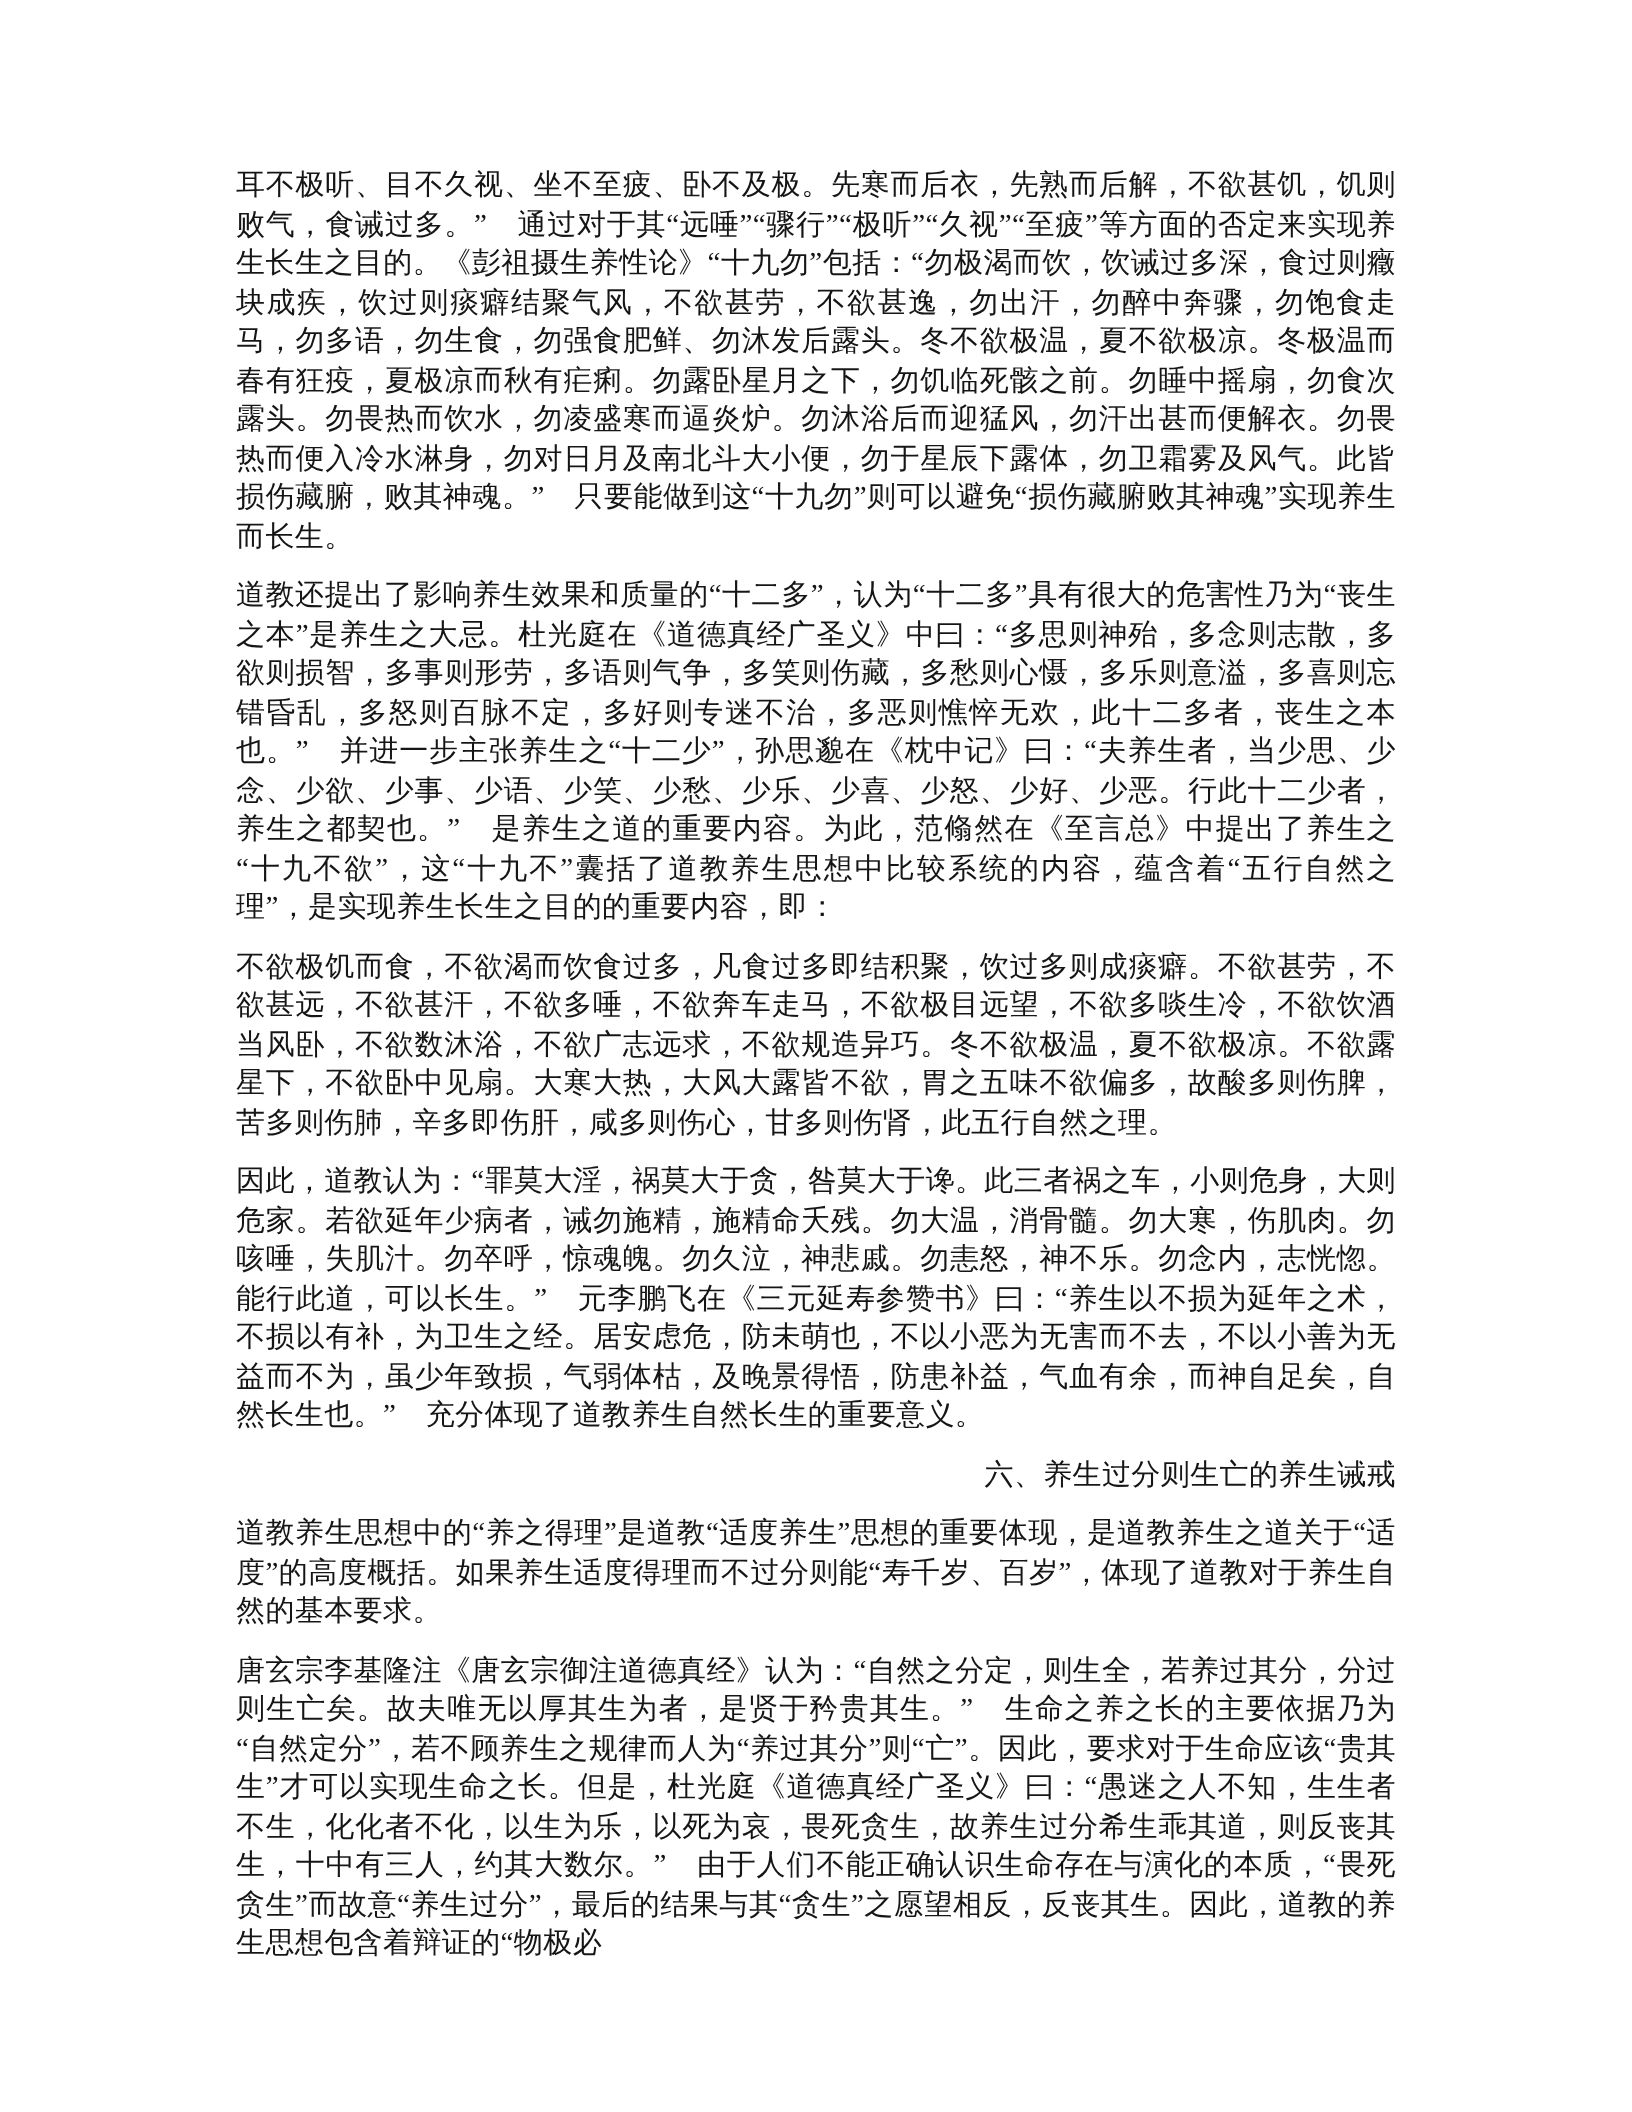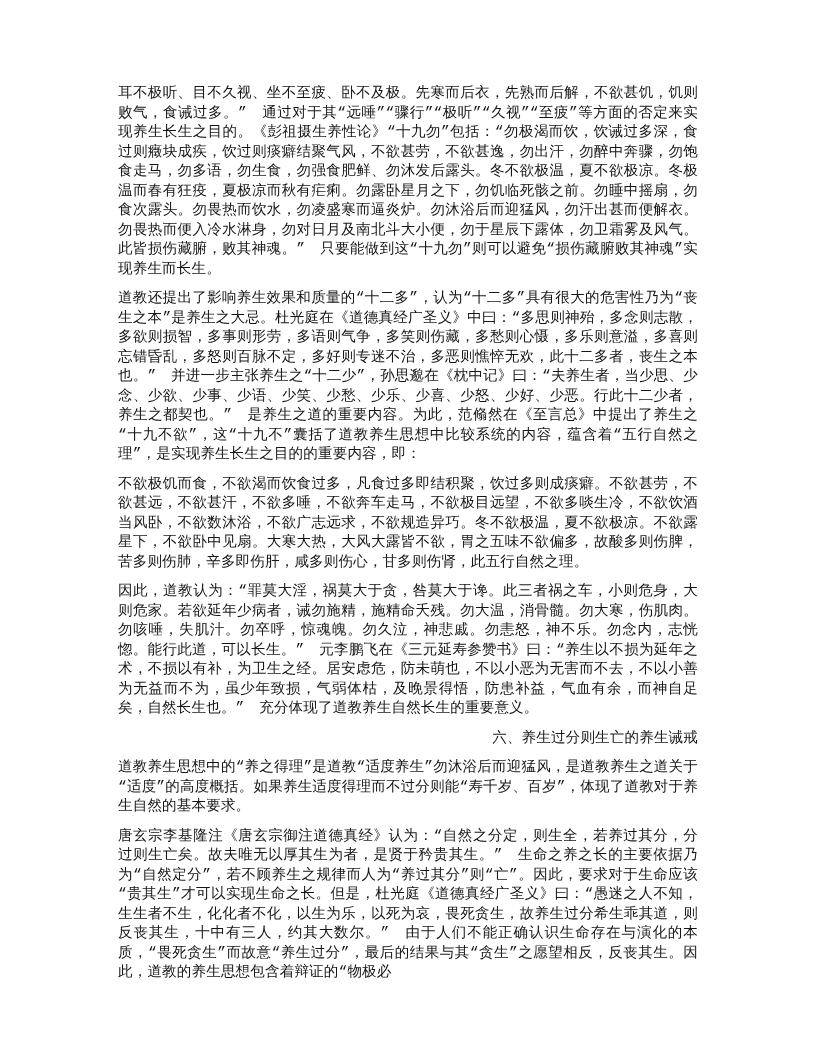--- a/index.html
+++ b/index.html
@@ -9,21 +9,21 @@
   }
   .page {
     position: relative;
     width: 816px;
     height: 1056px;
     margin: 0 auto;
     background: #ffffff;
     box-sizing: border-box;
     padding: 84px 118px 0 118px;
     overflow: hidden;
-    font-family: Liberation Mono, monospace;
+    font-family: Liberation Serif, serif;
     color: #151515;
   }
   .para {
     margin: 0 0 10px 0;
     font-size: 14.5px;
     line-height: 19.5px;
     text-align: justify;
     text-justify: inter-character;
     letter-spacing: 0.2px;
     word-break: break-all;
@@ -36,15 +36,15 @@
 </style>
 </head>
 <body>
 
 <div class="page">
   <p class="para">耳不极听、目不久视、坐不至疲、卧不及极。先寒而后衣，先熟而后解，不欲甚饥，饥则败气，食诫过多。”　通过对于其“远唾”“骤行”“极听”“久视”“至疲”等方面的否定来实现养生长生之目的。《彭祖摄生养性论》“十九勿”包括：“勿极渴而饮，饮诫过多深，食过则癥块成疾，饮过则痰癖结聚气风，不欲甚劳，不欲甚逸，勿出汗，勿醉中奔骤，勿饱食走马，勿多语，勿生食，勿强食肥鲜、勿沐发后露头。冬不欲极温，夏不欲极凉。冬极温而春有狂疫，夏极凉而秋有疟痢。勿露卧星月之下，勿饥临死骸之前。勿睡中摇扇，勿食次露头。勿畏热而饮水，勿凌盛寒而逼炎炉。勿沐浴后而迎猛风，勿汗出甚而便解衣。勿畏热而便入冷水淋身，勿对日月及南北斗大小便，勿于星辰下露体，勿卫霜雾及风气。此皆损伤藏腑，败其神魂。”　只要能做到这“十九勿”则可以避免“损伤藏腑败其神魂”实现养生而长生。</p>
   <p class="para">道教还提出了影响养生效果和质量的“十二多”，认为“十二多”具有很大的危害性乃为“丧生之本”是养生之大忌。杜光庭在《道德真经广圣义》中曰：“多思则神殆，多念则志散，多欲则损智，多事则形劳，多语则气争，多笑则伤藏，多愁则心慑，多乐则意溢，多喜则忘错昏乱，多怒则百脉不定，多好则专迷不治，多恶则憔悴无欢，此十二多者，丧生之本也。”　并进一步主张养生之“十二少”，孙思邈在《枕中记》曰：“夫养生者，当少思、少念、少欲、少事、少语、少笑、少愁、少乐、少喜、少怒、少好、少恶。行此十二少者，养生之都契也。”　是养生之道的重要内容。为此，范翛然在《至言总》中提出了养生之“十九不欲”，这“十九不”囊括了道教养生思想中比较系统的内容，蕴含着“五行自然之理”，是实现养生长生之目的的重要内容，即：</p>
   <p class="para">不欲极饥而食，不欲渴而饮食过多，凡食过多即结积聚，饮过多则成痰癖。不欲甚劳，不欲甚远，不欲甚汗，不欲多唾，不欲奔车走马，不欲极目远望，不欲多啖生冷，不欲饮酒当风卧，不欲数沐浴，不欲广志远求，不欲规造异巧。冬不欲极温，夏不欲极凉。不欲露星下，不欲卧中见扇。大寒大热，大风大露皆不欲，胃之五味不欲偏多，故酸多则伤脾，苦多则伤肺，辛多即伤肝，咸多则伤心，甘多则伤肾，此五行自然之理。</p>
   <p class="para">因此，道教认为：“罪莫大淫，祸莫大于贪，咎莫大于谗。此三者祸之车，小则危身，大则危家。若欲延年少病者，诫勿施精，施精命夭残。勿大温，消骨髓。勿大寒，伤肌肉。勿咳唾，失肌汁。勿卒呼，惊魂魄。勿久泣，神悲戚。勿恚怒，神不乐。勿念内，志恍惚。能行此道，可以长生。”　元李鹏飞在《三元延寿参赞书》曰：“养生以不损为延年之术，不损以有补，为卫生之经。居安虑危，防未萌也，不以小恶为无害而不去，不以小善为无益而不为，虽少年致损，气弱体枯，及晚景得悟，防患补益，气血有余，而神自足矣，自然长生也。”　充分体现了道教养生自然长生的重要意义。</p>
   <p class="para heading">六、养生过分则生亡的养生诫戒</p>
-  <p class="para">道教养生思想中的“养之得理”是道教“适度养生”勿沐浴后而迎猛风，是道教养生之道关于“适度”的高度概括。如果养生适度得理而不过分则能“寿千岁、百岁”，体现了道教对于养生自然的基本要求。</p>
+  <p class="para">道教养生思想中的“养之得理”是道教“适度养生”思想的重要体现，是道教养生之道关于“适度”的高度概括。如果养生适度得理而不过分则能“寿千岁、百岁”，体现了道教对于养生自然的基本要求。</p>
   <p class="para">唐玄宗李基隆注《唐玄宗御注道德真经》认为：“自然之分定，则生全，若养过其分，分过则生亡矣。故夫唯无以厚其生为者，是贤于矜贵其生。”　生命之养之长的主要依据乃为“自然定分”，若不顾养生之规律而人为“养过其分”则“亡”。因此，要求对于生命应该“贵其生”才可以实现生命之长。但是，杜光庭《道德真经广圣义》曰：“愚迷之人不知，生生者不生，化化者不化，以生为乐，以死为哀，畏死贪生，故养生过分希生乖其道，则反丧其生，十中有三人，约其大数尔。”　由于人们不能正确认识生命存在与演化的本质，“畏死贪生”而故意“养生过分”，最后的结果与其“贪生”之愿望相反，反丧其生。因此，道教的养生思想包含着辩证的“物极必</p>
 </div>
 
 </body></html>

